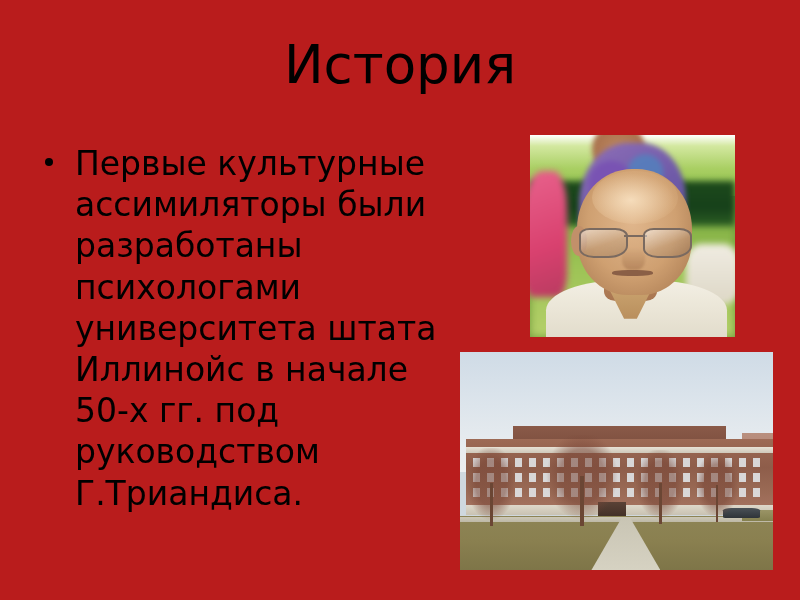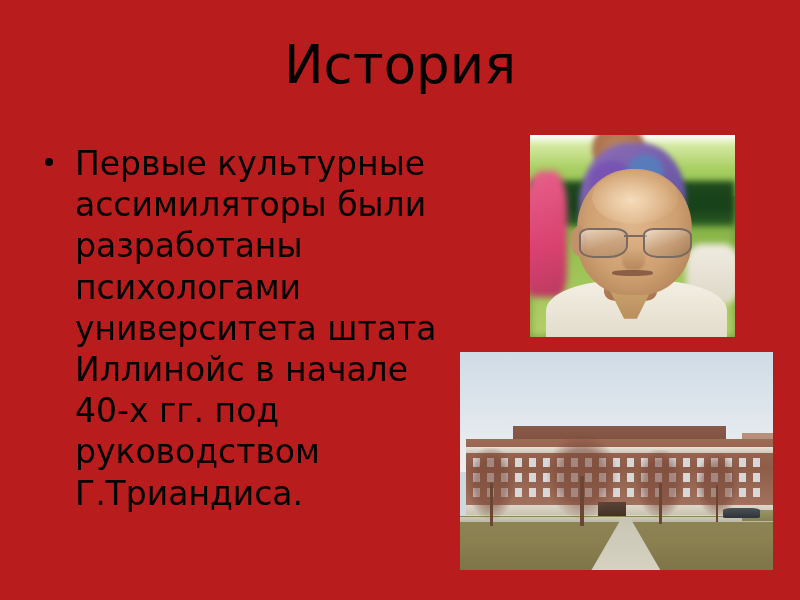--- a/index.html
+++ b/index.html
@@ -302,21 +302,21 @@
 </head>
 <body>
 
 <div class="slide">
 
   <div class="slide-title">История</div>
 
   <div class="body-block">
     <div class="bullet-item">
       <span class="bullet-dot"></span>
-      <span>Первые культурные ассимиляторы были разработаны психологами университета штата Иллинойс в начале 40-х гг. под руководством Г.Триандиса.</span>
+      <span>Первые культурные ассимиляторы были разработаны психологами университета штата Иллинойс в начале 50-х гг. под руководством Г.Триандиса.</span>
     </div>
   </div>
 
   <div class="photo photo-portrait">
     <div class="pp-layer pp-bg-top"></div>
     <div class="pp-layer pp-bg-lawn"></div>
     <div class="pp-layer pp-bg-dark"></div>
     <div class="pp-layer pp-pink"></div>
     <div class="pp-layer pp-behind-head"></div>
     <div class="pp-layer pp-purple"></div>

